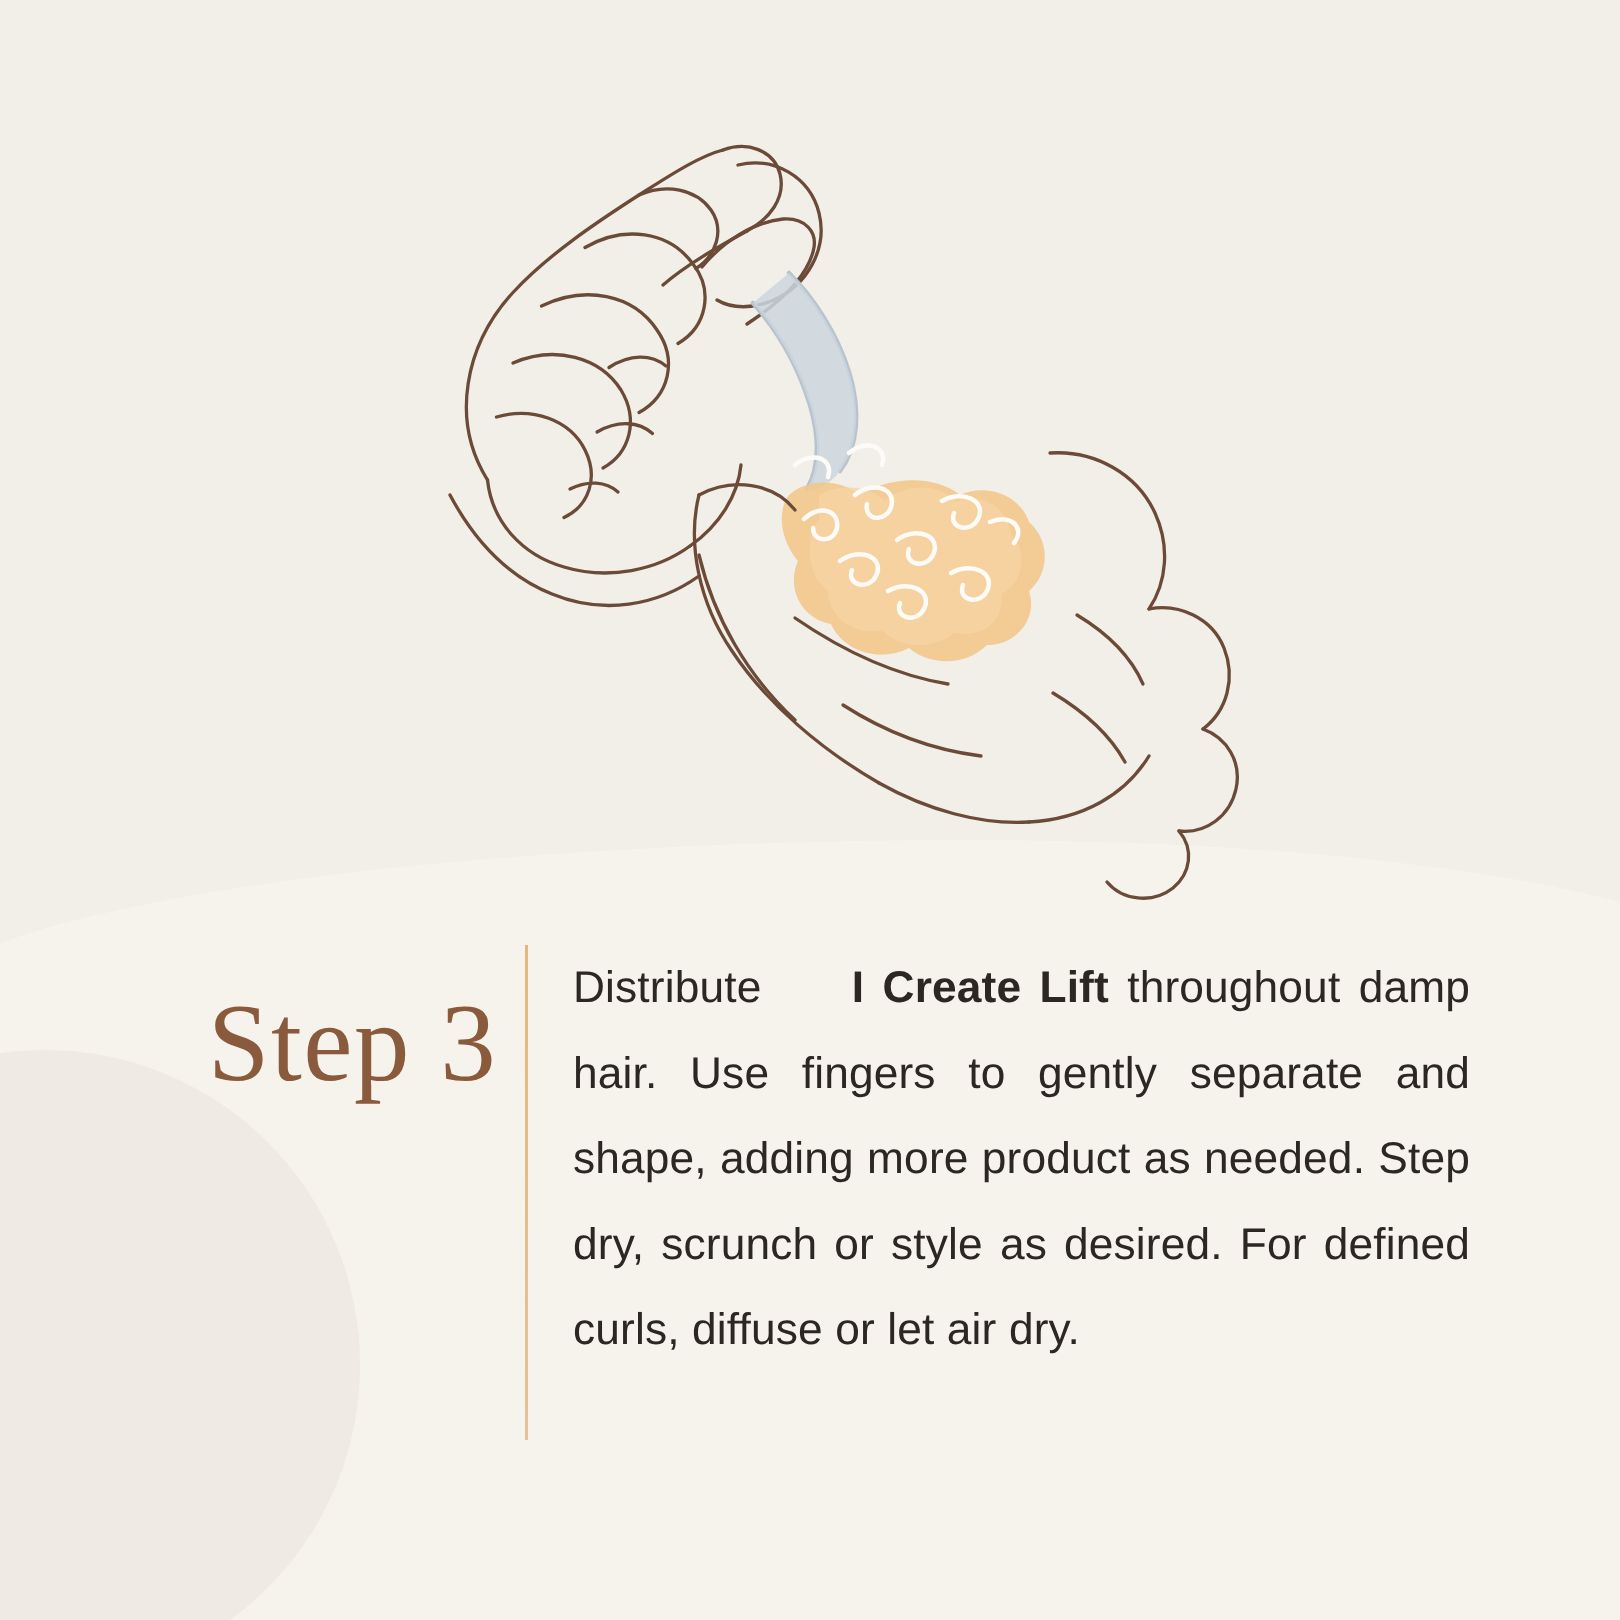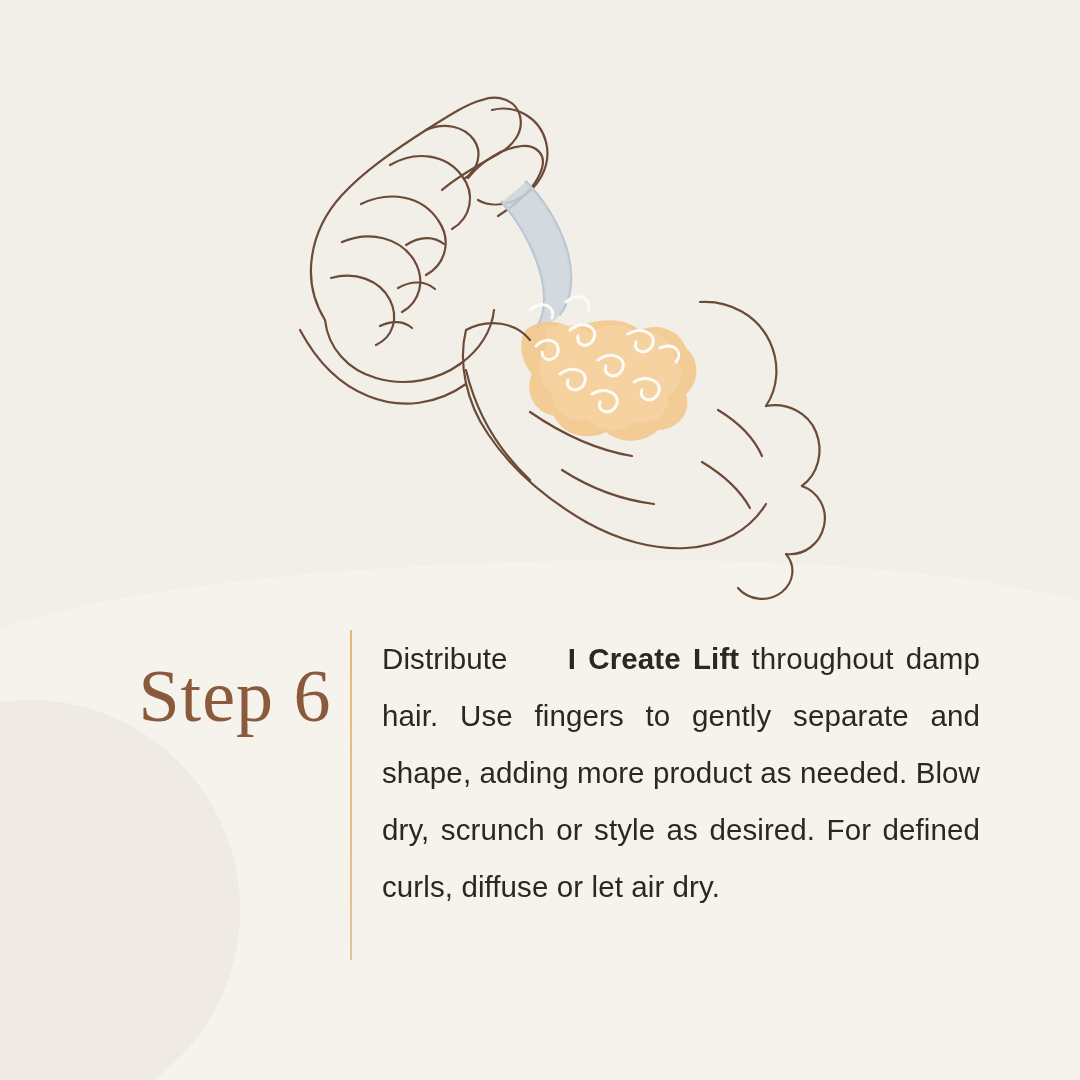--- a/index.html
+++ b/index.html
@@ -171,18 +171,18 @@
         <path d="M332 440 C 360 458, 392 470, 424 474"></path>
         <path d="M472 432 C 492 444, 510 460, 520 478"></path>
         <path d="M488 380 C 508 392, 524 408, 532 426"></path>
 
         <path d="M236 340 C 246 382, 268 420, 300 450"></path>
       </g>
     </svg>
   </div>
 
   <div class="caption">
-    <div class="step-label">Step 6</div>
+    <div class="step-label">Step 3</div>
     <div class="divider"></div>
-    <div class="body-text"><span>Distribute </span><span class="brand">I Create Lift</span><span> throughout damp hair. Use fingers to gently separate and shape, adding more product as needed. Blow dry, scrunch or style as desired. For defined curls, diffuse or let air dry.</span></div>
+    <div class="body-text"><span>Distribute </span><span class="brand">I Create Lift</span><span> throughout damp hair. Use fingers to gently separate and shape, adding more product as needed. Step dry, scrunch or style as desired. For defined curls, diffuse or let air dry.</span></div>
   </div>
 
 </div>
 
 </body></html>

